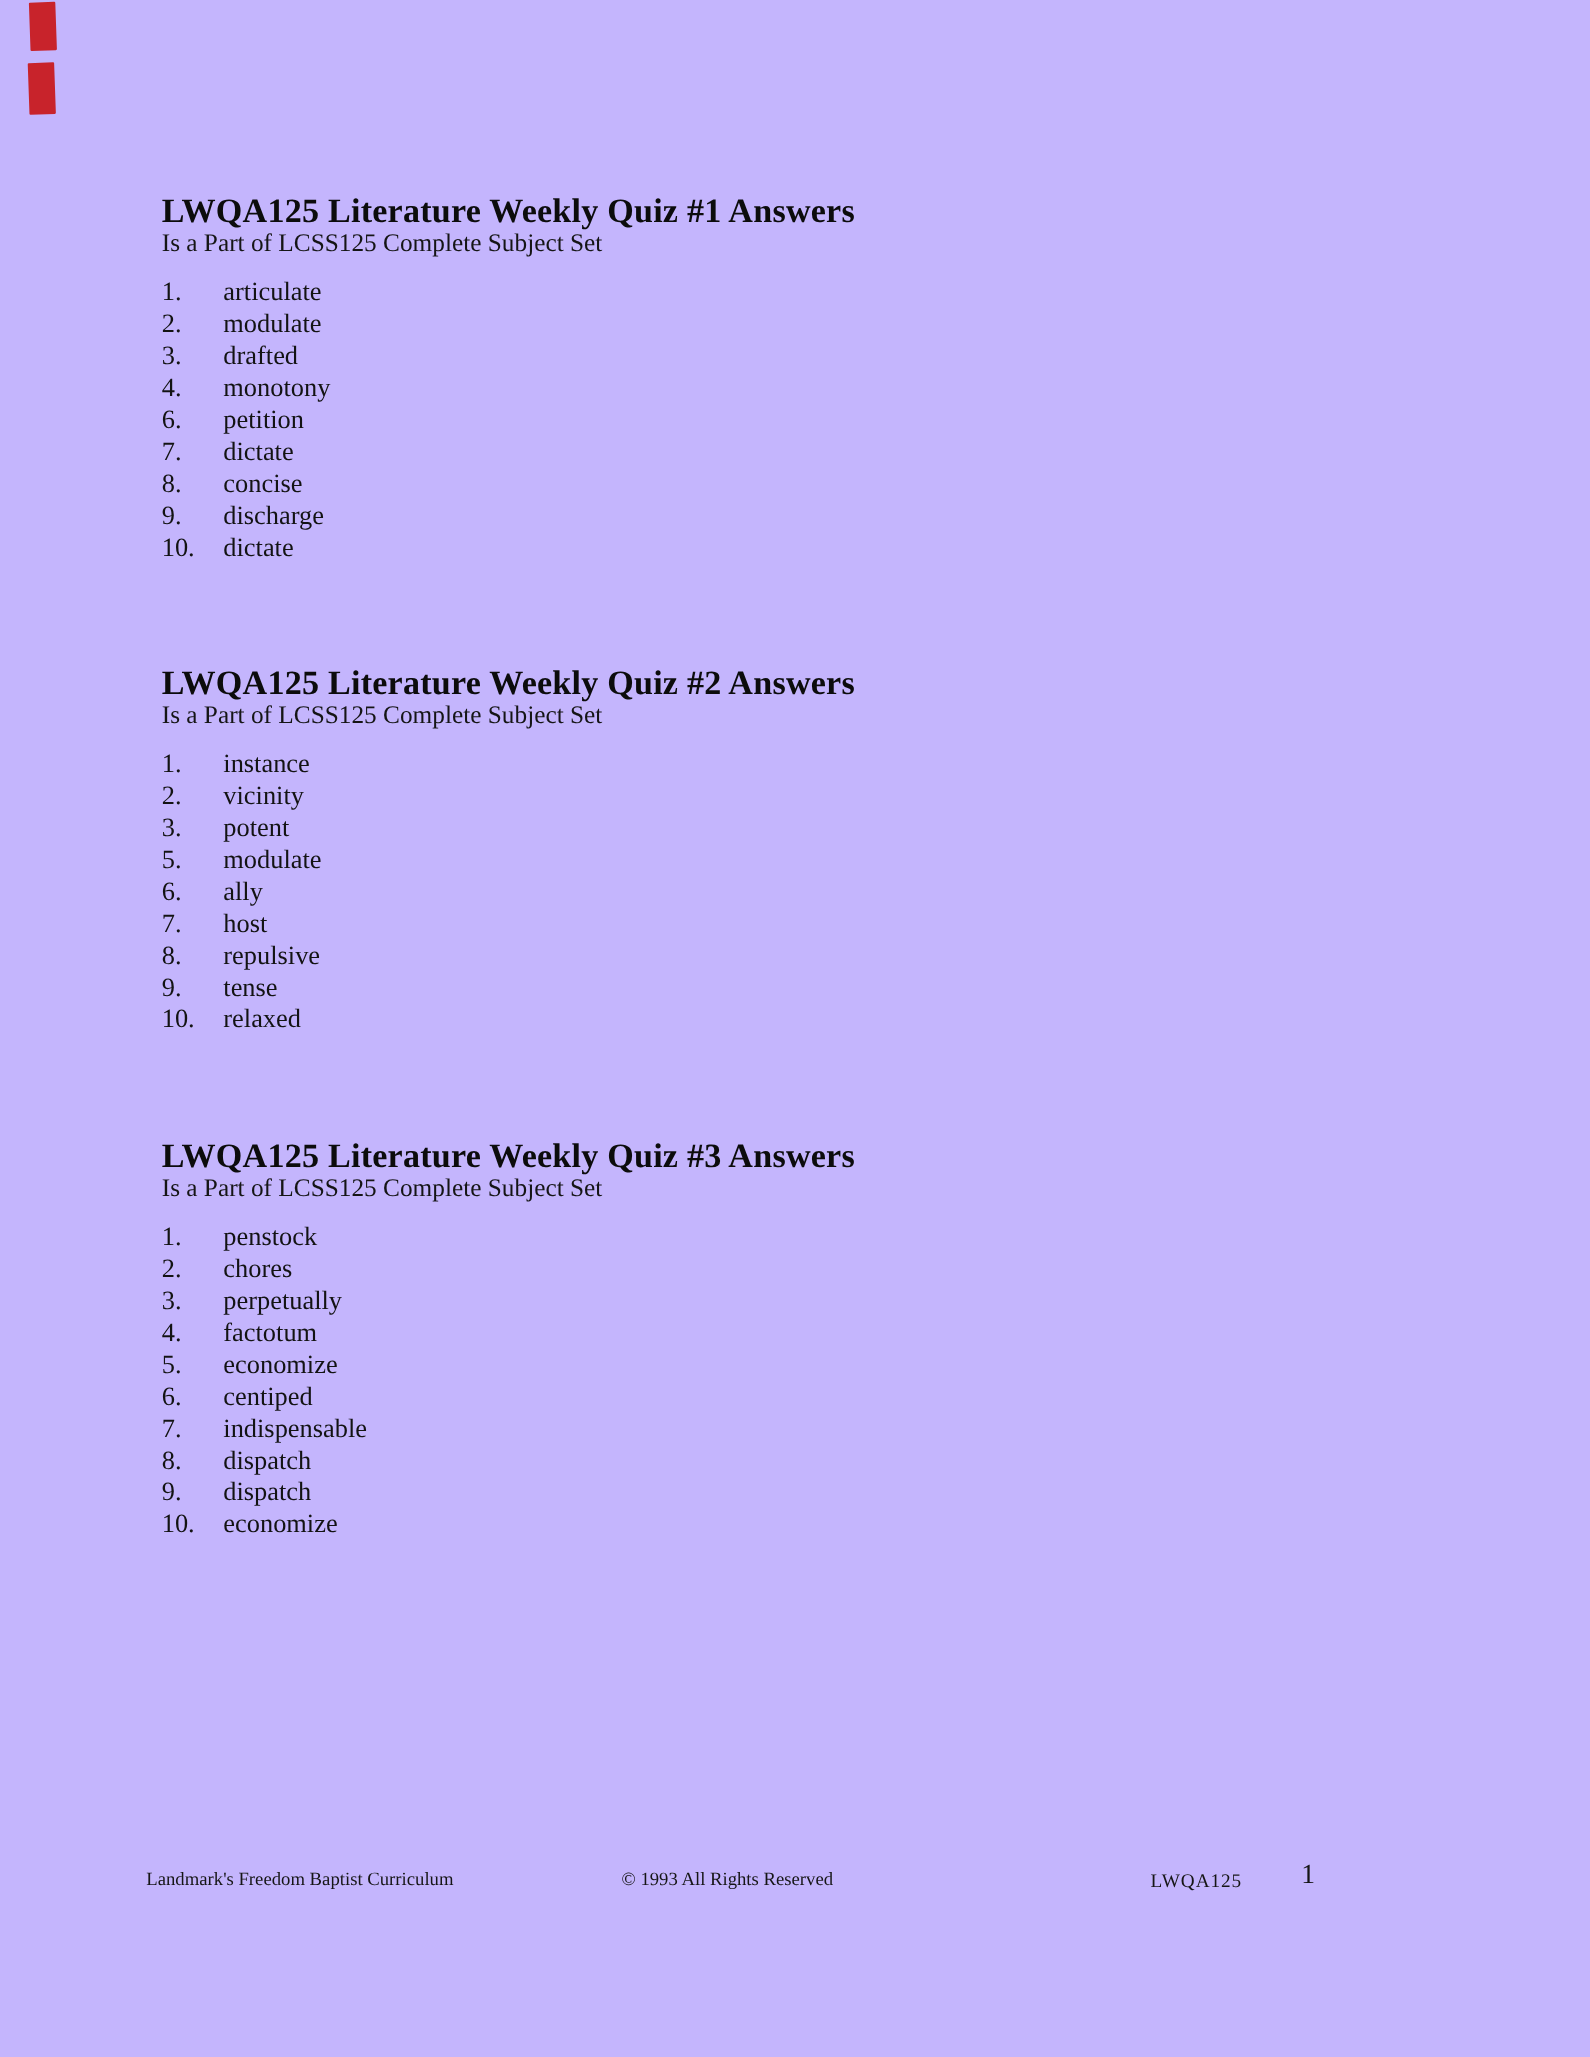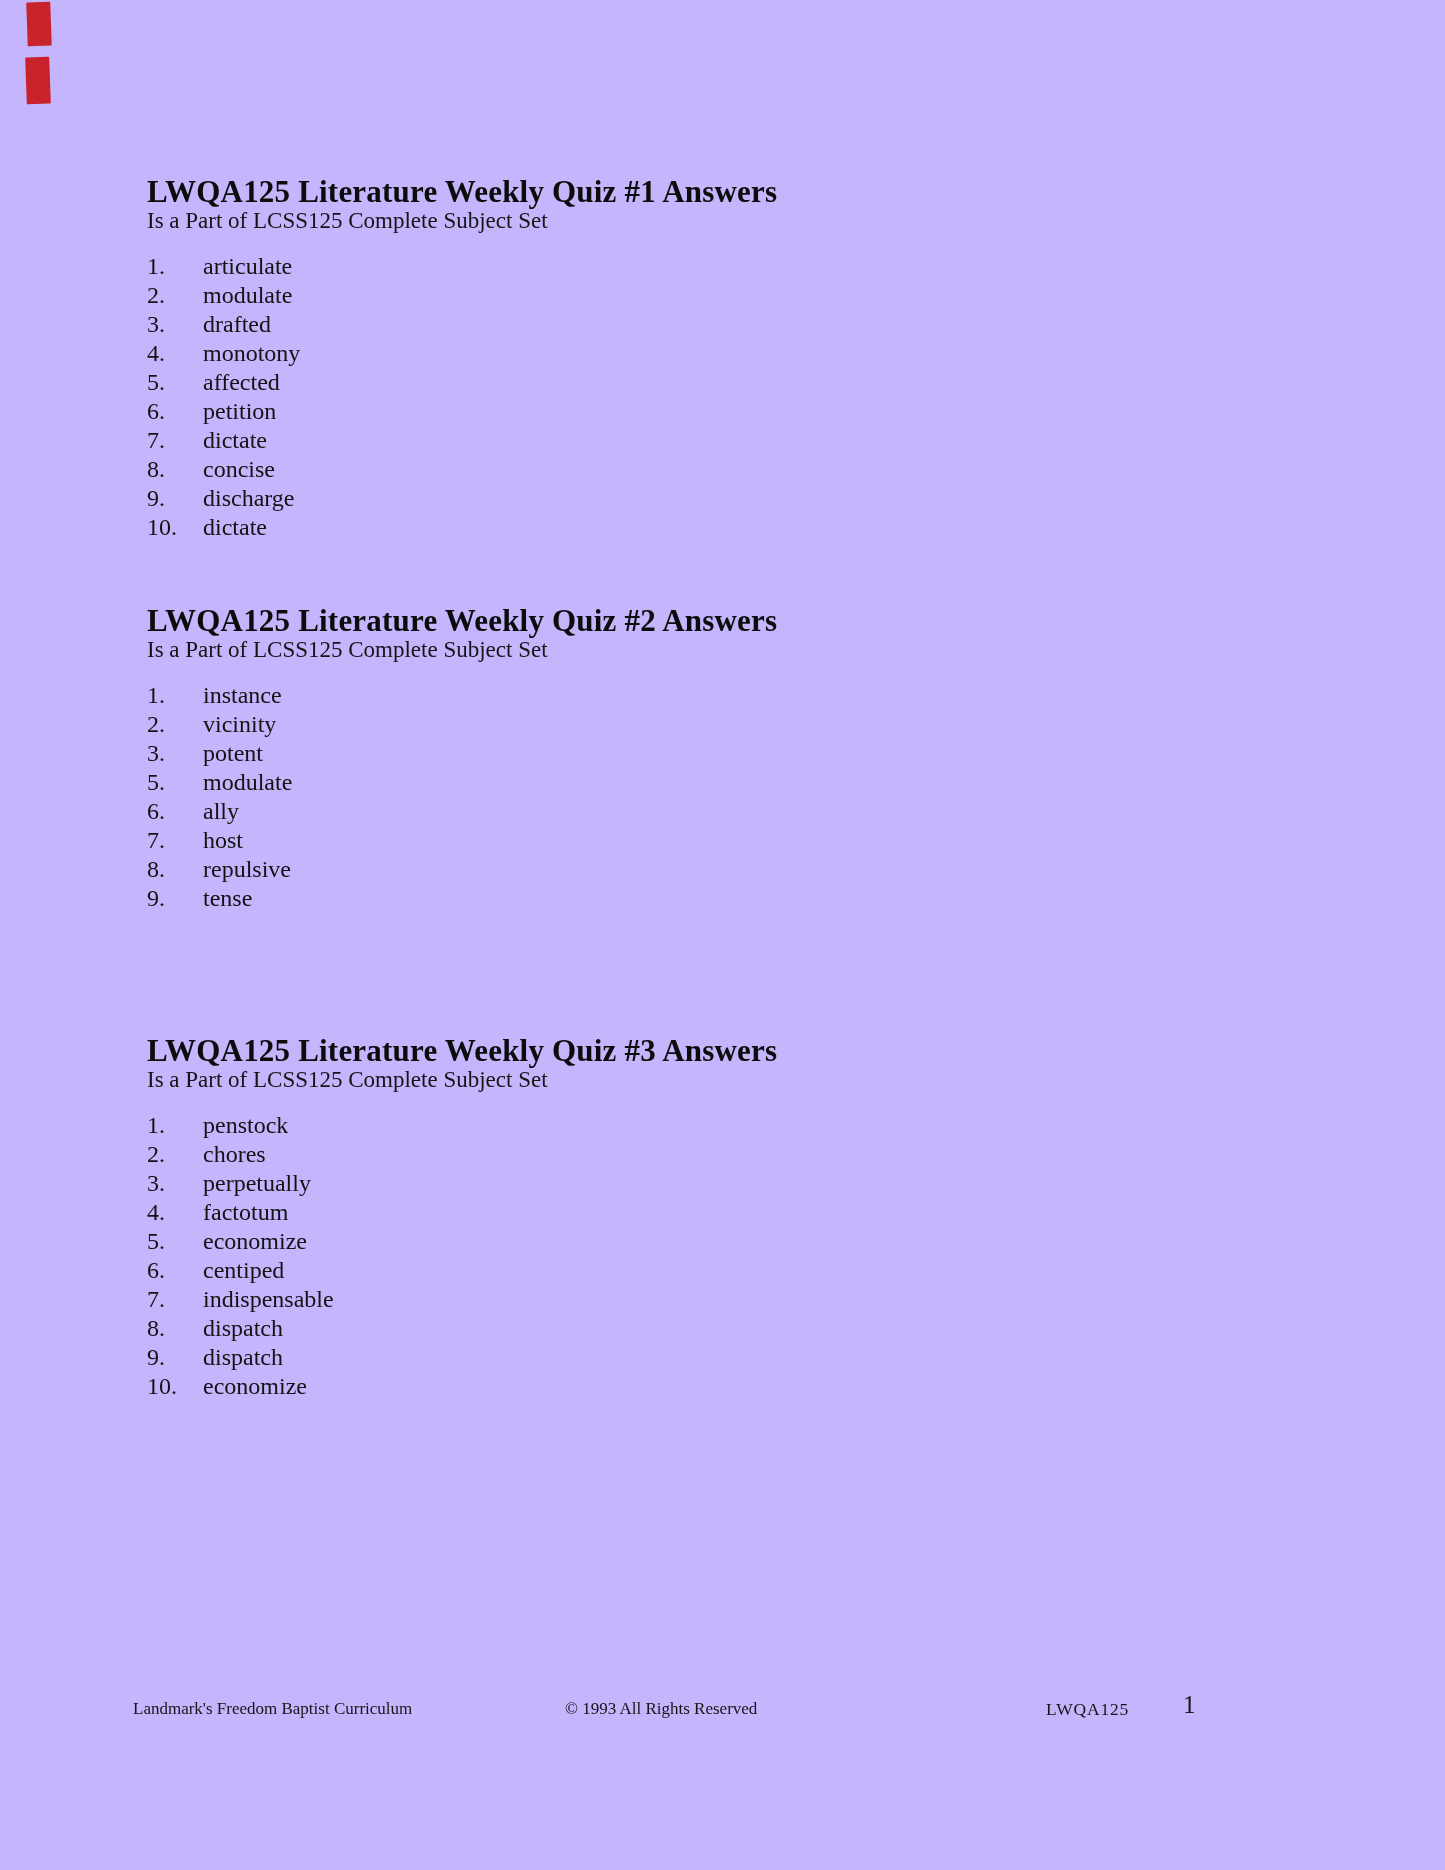--- a/index.html
+++ b/index.html
@@ -47,40 +47,40 @@
 
   <main id="sections">
       <section class="quiz-section s0">
         <h2 class="quiz-title">LWQA125 Literature Weekly Quiz #1 Answers</h2>
         <p class="quiz-subtitle">Is a Part of LCSS125 Complete Subject Set</p>
         <ol class="answer-list">
           <li class="answer-row"><span class="answer-num">1.</span><span class="answer-word">articulate</span></li>
           <li class="answer-row"><span class="answer-num">2.</span><span class="answer-word">modulate</span></li>
           <li class="answer-row"><span class="answer-num">3.</span><span class="answer-word">drafted</span></li>
           <li class="answer-row"><span class="answer-num">4.</span><span class="answer-word">monotony</span></li>
-          <li class="answer-row"><span class="answer-num">5.</span><span class="answer-word">affected</span></li>
           <li class="answer-row"><span class="answer-num">6.</span><span class="answer-word">petition</span></li>
           <li class="answer-row"><span class="answer-num">7.</span><span class="answer-word">dictate</span></li>
           <li class="answer-row"><span class="answer-num">8.</span><span class="answer-word">concise</span></li>
           <li class="answer-row"><span class="answer-num">9.</span><span class="answer-word">discharge</span></li>
           <li class="answer-row"><span class="answer-num">10.</span><span class="answer-word">dictate</span></li>
         </ol>
       </section>
       <section class="quiz-section s1">
         <h2 class="quiz-title">LWQA125 Literature Weekly Quiz #2 Answers</h2>
         <p class="quiz-subtitle">Is a Part of LCSS125 Complete Subject Set</p>
         <ol class="answer-list">
           <li class="answer-row"><span class="answer-num">1.</span><span class="answer-word">instance</span></li>
           <li class="answer-row"><span class="answer-num">2.</span><span class="answer-word">vicinity</span></li>
           <li class="answer-row"><span class="answer-num">3.</span><span class="answer-word">potent</span></li>
           <li class="answer-row"><span class="answer-num">5.</span><span class="answer-word">modulate</span></li>
           <li class="answer-row"><span class="answer-num">6.</span><span class="answer-word">ally</span></li>
           <li class="answer-row"><span class="answer-num">7.</span><span class="answer-word">host</span></li>
           <li class="answer-row"><span class="answer-num">8.</span><span class="answer-word">repulsive</span></li>
           <li class="answer-row"><span class="answer-num">9.</span><span class="answer-word">tense</span></li>
+          <li class="answer-row"><span class="answer-num">10.</span><span class="answer-word">relaxed</span></li>
         </ol>
       </section>
       <section class="quiz-section s2">
         <h2 class="quiz-title">LWQA125 Literature Weekly Quiz #3 Answers</h2>
         <p class="quiz-subtitle">Is a Part of LCSS125 Complete Subject Set</p>
         <ol class="answer-list">
           <li class="answer-row"><span class="answer-num">1.</span><span class="answer-word">penstock</span></li>
           <li class="answer-row"><span class="answer-num">2.</span><span class="answer-word">chores</span></li>
           <li class="answer-row"><span class="answer-num">3.</span><span class="answer-word">perpetually</span></li>
           <li class="answer-row"><span class="answer-num">4.</span><span class="answer-word">factotum</span></li>

